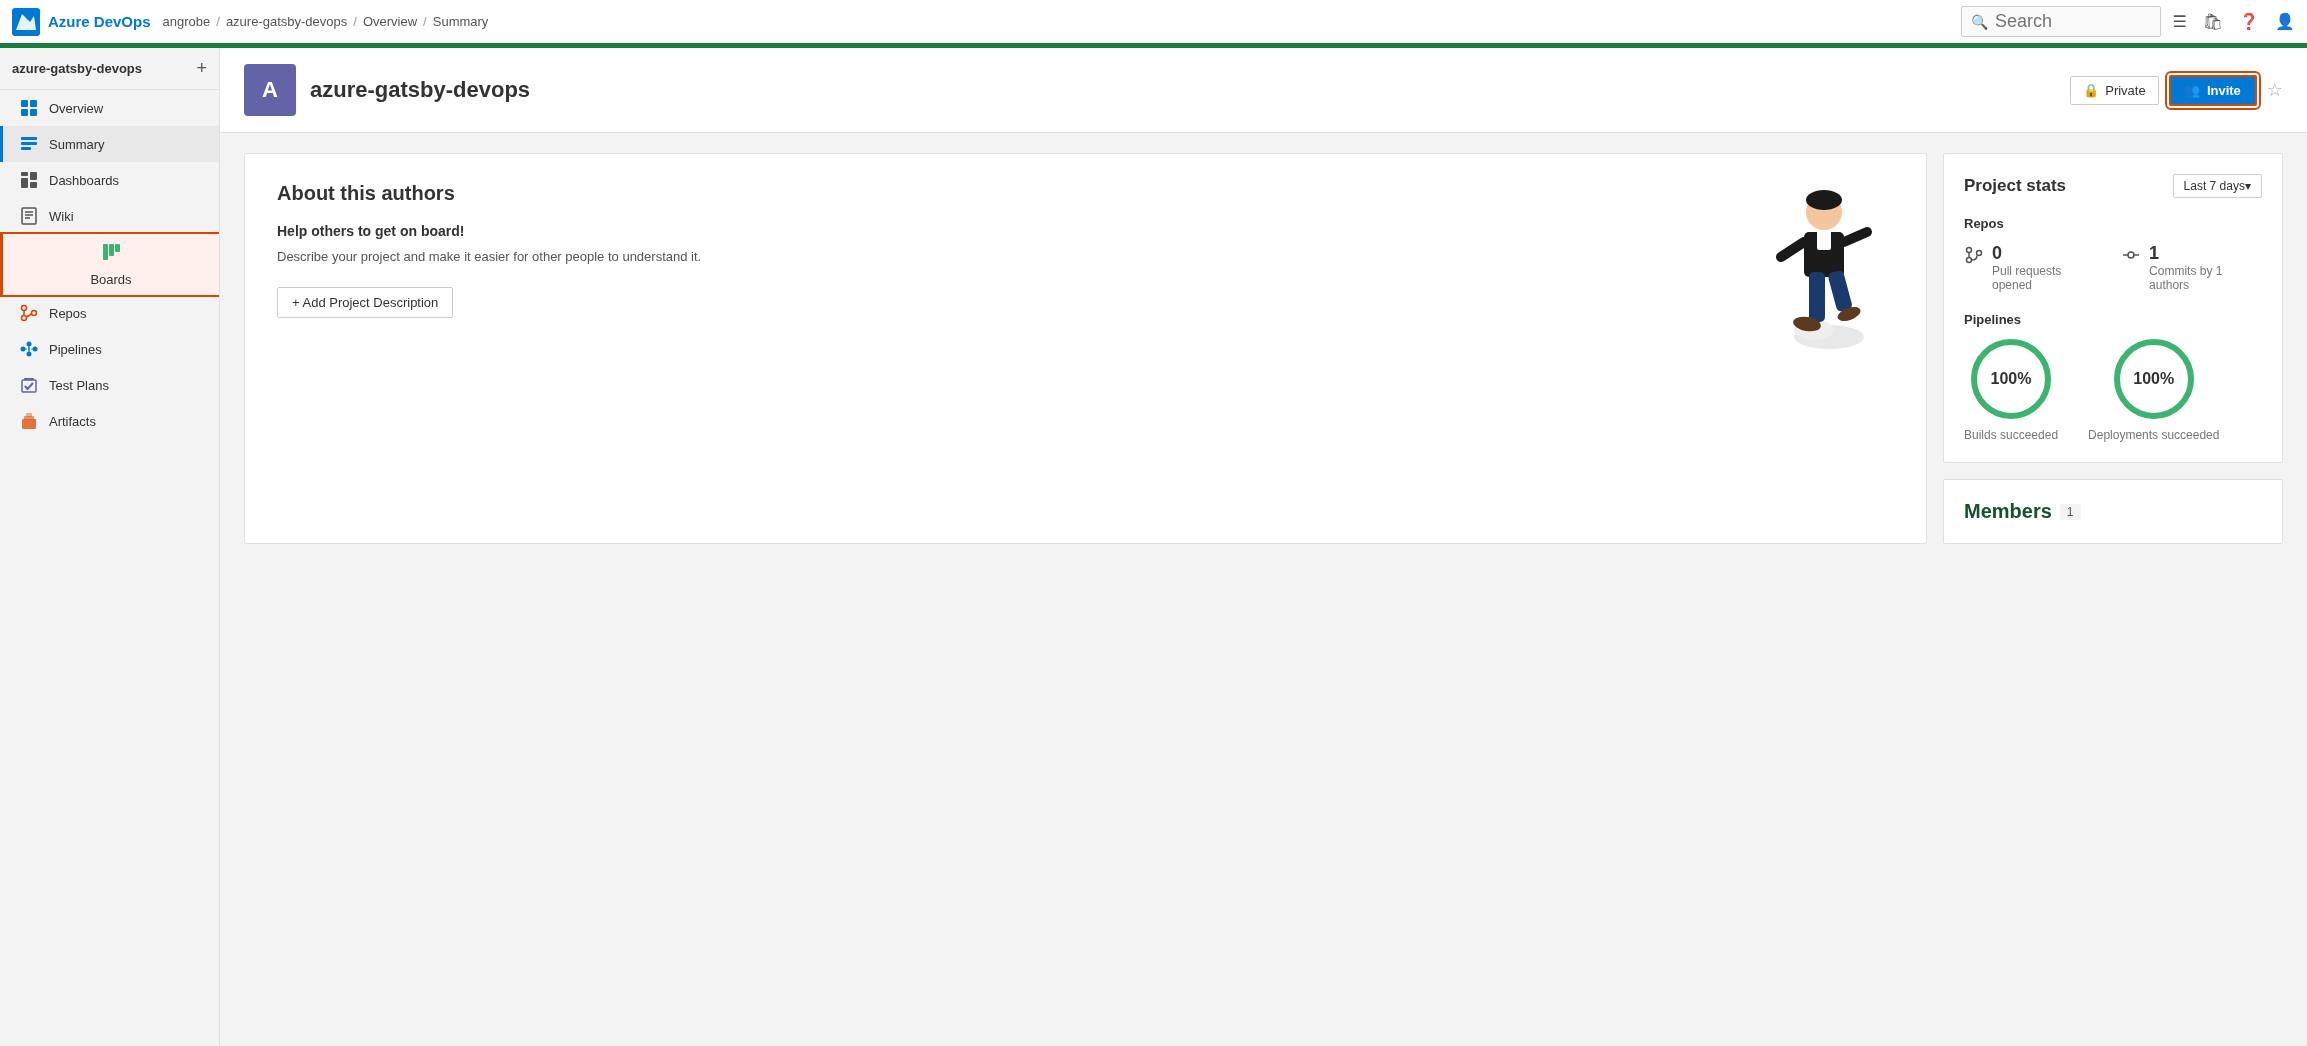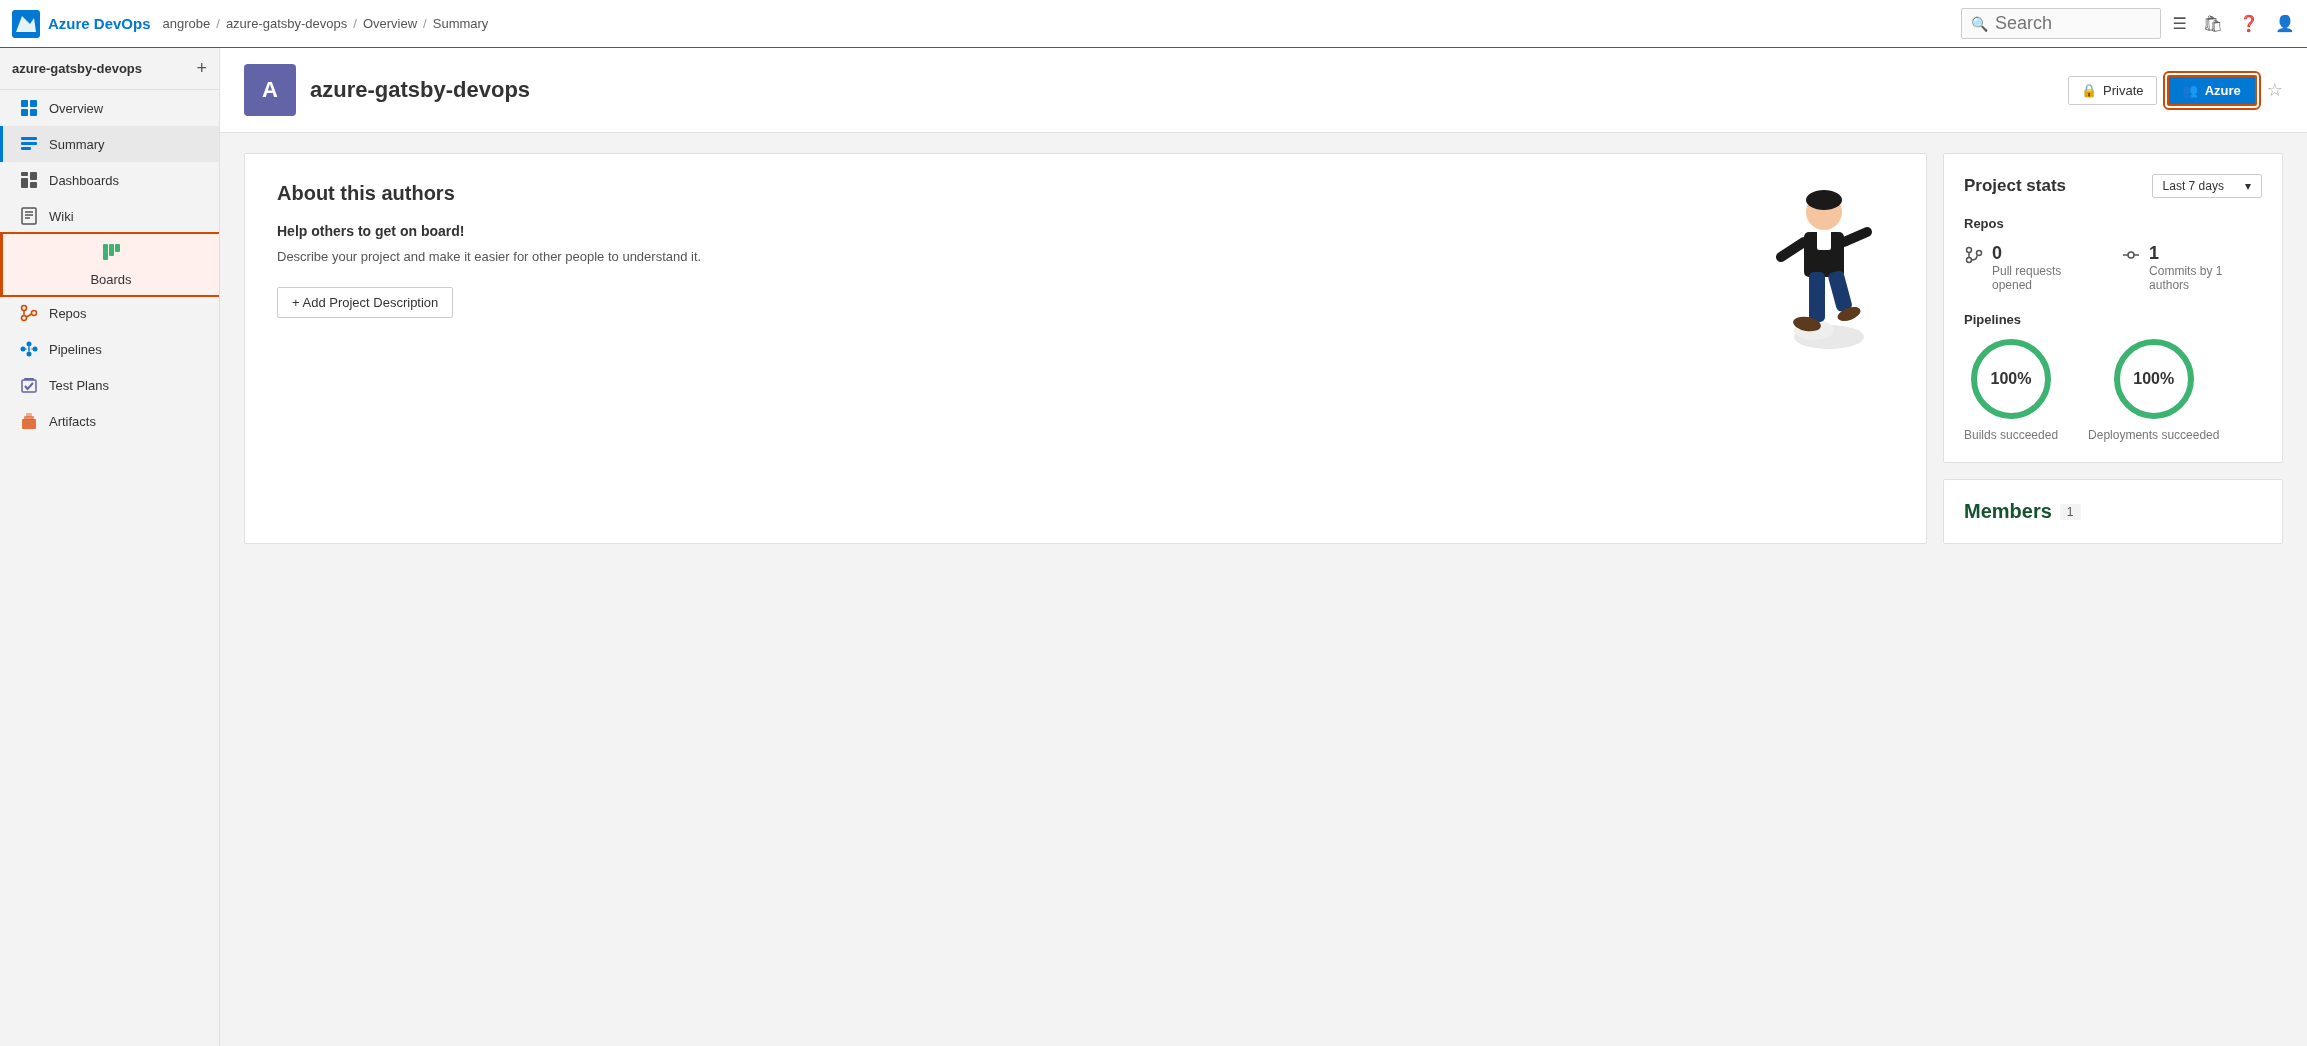--- a/index.html
+++ b/index.html
@@ -1,21 +1,21 @@
 <!DOCTYPE html>
 <html><head>
   <meta charset="utf-8">
   <style>
     * { box-sizing: border-box; margin: 0; padding: 0; }
     body { font-family: 'Segoe UI', sans-serif; font-size: 14px; color: #333; background: #f3f3f3; display: flex; flex-direction: column; height: 100vh; overflow: hidden; }
 
     
     .top-nav {
       display: flex; align-items: center; height: 48px; background: #fff;
-      border-bottom: 1px solid #15803d; padding: 0 12px; gap: 12px; flex-shrink: 0; z-index: 10;
+      border-bottom: 5px solid #15803d; padding: 0 12px; gap: 12px; flex-shrink: 0; z-index: 10;
     }
     .top-nav-logo { display: flex; align-items: center; gap: 8px; color: #0078d4; font-weight: 600; font-size: 15px; }
     .top-nav-logo .logo-icon { width: 28px; height: 28px; }
     .breadcrumb { display: flex; align-items: center; gap: 6px; color: #555; font-size: 13px; flex: 1; }
     .breadcrumb span { color: #555; }
     .breadcrumb .sep { color: #999; }
     .search-box {
       display: flex; align-items: center; gap: 6px; border: 1px solid #ccc; border-radius: 2px;
       padding: 4px 10px; width: 200px; background: #fafafa; cursor: text;
     }
@@ -89,21 +89,21 @@
     }
     .about-illustration { width: 160px; flex-shrink: 0; display: flex; align-items: center; justify-content: center; }
 
     
     .stats-card {
       background: #fff; border: 1px solid #e0e0e0; border-radius: 2px; padding: 20px;
     }
     .stats-header { display: flex; align-items: center; justify-content: space-between; margin-bottom: 18px; }
     .stats-title { font-size: 17px; font-weight: 600; color: #333; }
     .stats-period-btn {
-      display: flex; align-items: center; gap: 21px; border: 1px solid #ccc;
+      display: flex; align-items: center; gap: 0; border: 1px solid #ccc;
       border-radius: 2px; padding: 4px 10px; background: #fff; font-size: 12px; cursor: pointer; color: #333;
     }
     .stats-section-title { font-size: 13px; font-weight: 600; color: #333; margin-bottom: 12px; }
     .repos-stats { display: flex; gap: 20px; margin-bottom: 20px; }
     .repo-stat { display: flex; align-items: flex-start; gap: 8px; }
     .repo-stat-icon { color: #555; font-size: 18px; margin-top: 2px; }
     .repo-stat-num { font-size: 18px; font-weight: 600; color: #333; }
     .repo-stat-label { font-size: 12px; color: #777; }
 
     .pipelines-stats { display: flex; gap: 30px; }
@@ -284,21 +284,21 @@
         <div class="project-avatar">A</div>
         <span class="project-name">azure-gatsby-devops</span>
       </div>
       <div class="project-header-right">
         <button class="private-btn">
           <span>🔒</span>
           <span>Private</span>
         </button>
         <button class="invite-btn invite-highlight">
           <span>👥</span>
-          <span>Azure</span>
+          <span>Invite</span>
         </button>
         <span class="star-btn">☆</span>
       </div>
     </div>
 
     <div class="main-grid">
 
       <div class="about-card">
         <div class="about-card-content">
           <div class="about-title">About this authors</div>

